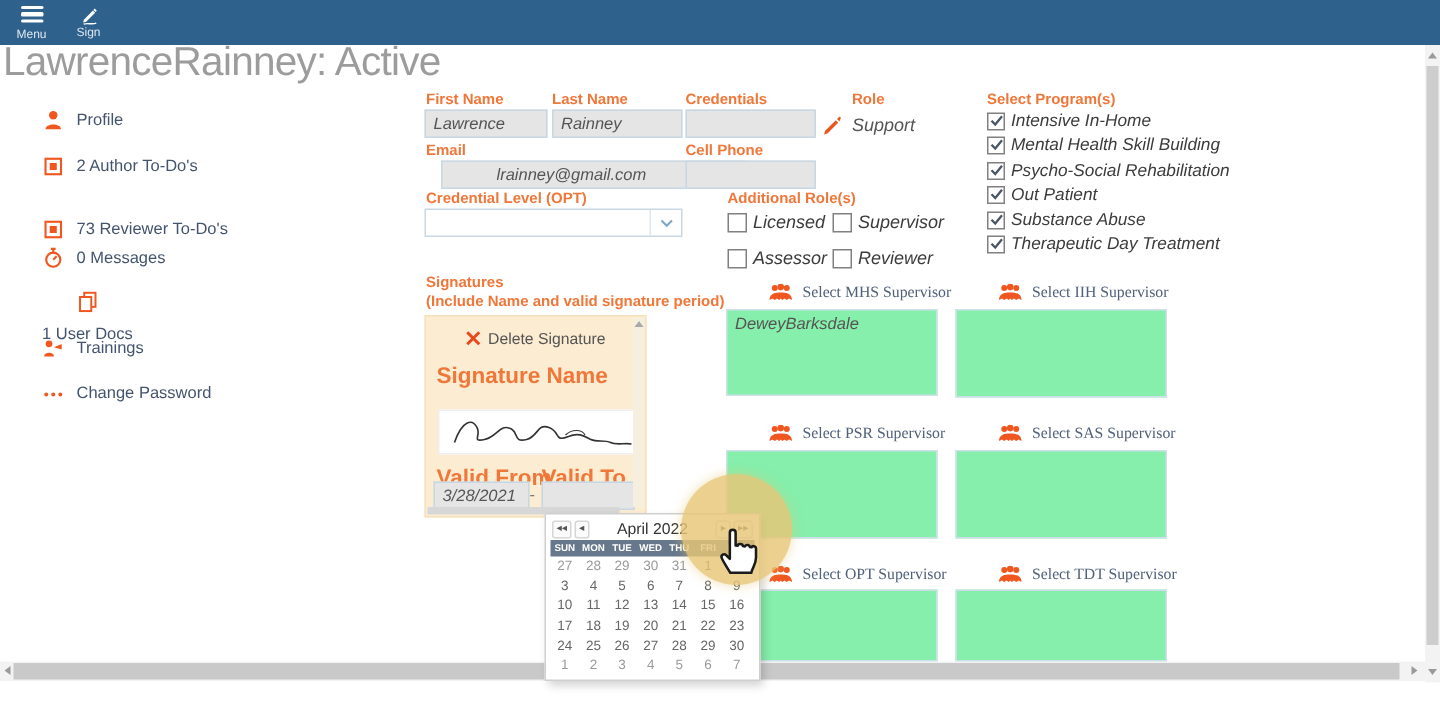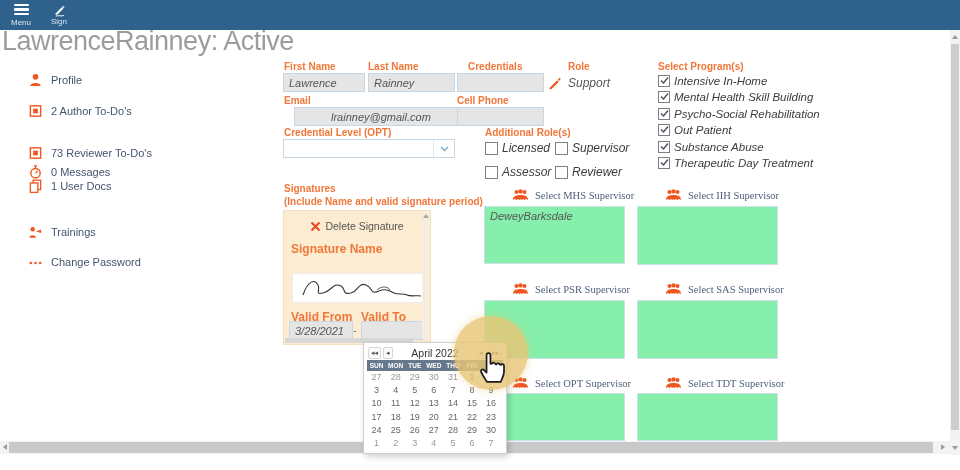--- a/index.html
+++ b/index.html
@@ -35,21 +35,21 @@
   #roles-grid{position:absolute;left:485px;top:141px;display:grid;grid-template-columns:70px 90px;row-gap:10px;}
   #roles-grid .cb-lb{font-size:12px;}
   #roles-grid .cb{width:11px;height:11px;}
   #programs{position:absolute;left:658px;top:75px;}
   #programs .cb-item{margin-bottom:2.2px;}
   #programs .cb-lb{font-size:11.5px;}
   
   .sig-panel{position:absolute;left:283px;top:210px;width:148px;height:135px;background:#fcecd1;border:1px solid #f3e0bd;box-sizing:border-box;z-index:10;}
   .sig-del{position:absolute;left:0;top:9px;width:100%;text-align:center;font-size:10.5px;color:#555;cursor:pointer;}
   .sig-del svg{vertical-align:-2px;margin-right:4px;}
-  .slabel{position:absolute;font-size:12px;font-weight:700;color:#f0773a;white-space:nowrap;}
+  .slabel{position:absolute;font-size:15px;font-weight:700;color:#f0773a;white-space:nowrap;}
   .sig-img{position:absolute;left:8px;top:62px;width:134px;height:28px;background:#fff;border:1px solid #eee;}
   .sig-vscroll{position:absolute;right:1px;top:1px;width:7px;height:126px;background:#f6efdf;}
   .sig-vscroll .arr{margin:2px auto 0;width:0;height:0;border-left:3px solid transparent;border-right:3px solid transparent;border-bottom:4px solid #a9a9a9;}
   .sig-hbar{position:absolute;left:1px;bottom:1px;width:128px;height:5px;background:#d7d7d7;}
   .range-sep{position:absolute;font-size:11px;color:#777;}
   
   .sup-head{position:absolute;display:flex;align-items:flex-end;gap:6px;cursor:pointer;font-family:Liberation Serif, serif;}
   .sup-head svg{display:block;}
   .sup-lb{font-size:10.5px;color:#50607a;white-space:nowrap;}
   .sup-box{position:absolute;width:141px;background:#86efac;border:1px solid #cfe0ea;box-sizing:border-box;
@@ -139,21 +139,21 @@
       </div>
       <div class="side-item" style="top: 164px;">
         <span class="side-icon">
           <svg width="15" height="16" viewBox="0 0 16 16">
             <circle cx="8" cy="9.2" r="5" fill="none" stroke="#f0561f" stroke-width="1.5"></circle>
             <path d="M6.3 1.5 H9.7 M8 1.5 V4 M8 9.2 L10.4 6.8" stroke="#f0561f" stroke-width="1.5" fill="none"></path>
           </svg>
         </span>
         <span class="side-label">0 Messages</span>
       </div>
-      <div class="side-item" style="top: 178px;">
+      <div class="side-item" style="top: 193px; flex-direction: column;">
         <span class="side-icon">
           <svg width="15" height="16" viewBox="0 0 16 16">
             <rect x="5.5" y="1.8" width="8" height="10" fill="#fff" stroke="#f0561f" stroke-width="1.4"></rect>
             <rect x="2.5" y="4.8" width="8" height="10" fill="#fff" stroke="#f0561f" stroke-width="1.4"></rect>
           </svg>
         </span>
         <span class="side-label">1 User Docs</span>
       </div>
       <div class="side-item" style="top: 224px;">
         <span class="side-icon">
@@ -174,21 +174,21 @@
           </svg>
         </span>
         <span class="side-label">Change Password</span>
       </div>
     </div>
 
   <div class="flabel" style="left:284px;top:61px">First Name</div>
   <input class="tinput" style="left: 283px; top: 73px; width: 70px;" value="Lawrence">
   <div class="flabel" style="left:368px;top:61px">Last Name</div>
   <input class="tinput" style="left: 368px; top: 73px; width: 75px;" value="Rainney">
-  <div class="flabel" style="left:468px;top:61px">Credentials</div>
+  <div class="flabel" style="left:457px;top:61px">Credentials</div>
   <input class="tinput" style="left: 457px; top: 73px; width: 75px;" value="">
   <div class="flabel" style="left:568px;top:61px">Role</div>
   <span class="pencil" style="left:548px;top:76px">
     <svg width="14" height="14" viewBox="0 0 14 14">
         <path d="M2 11.4 L9.2 4.2 L10.8 5.8 L3.6 13 L1.4 13.6 Z" fill="#e8551f"></path>
         <path d="M10 3.4 L11.4 2 C11.9 1.5 13 2.4 12.4 3 L11.6 5 Z" fill="#e8551f"></path>
       </svg>
   </span>
   <div class="role-val" style="left:568px;top:76px">Support</div>
 

